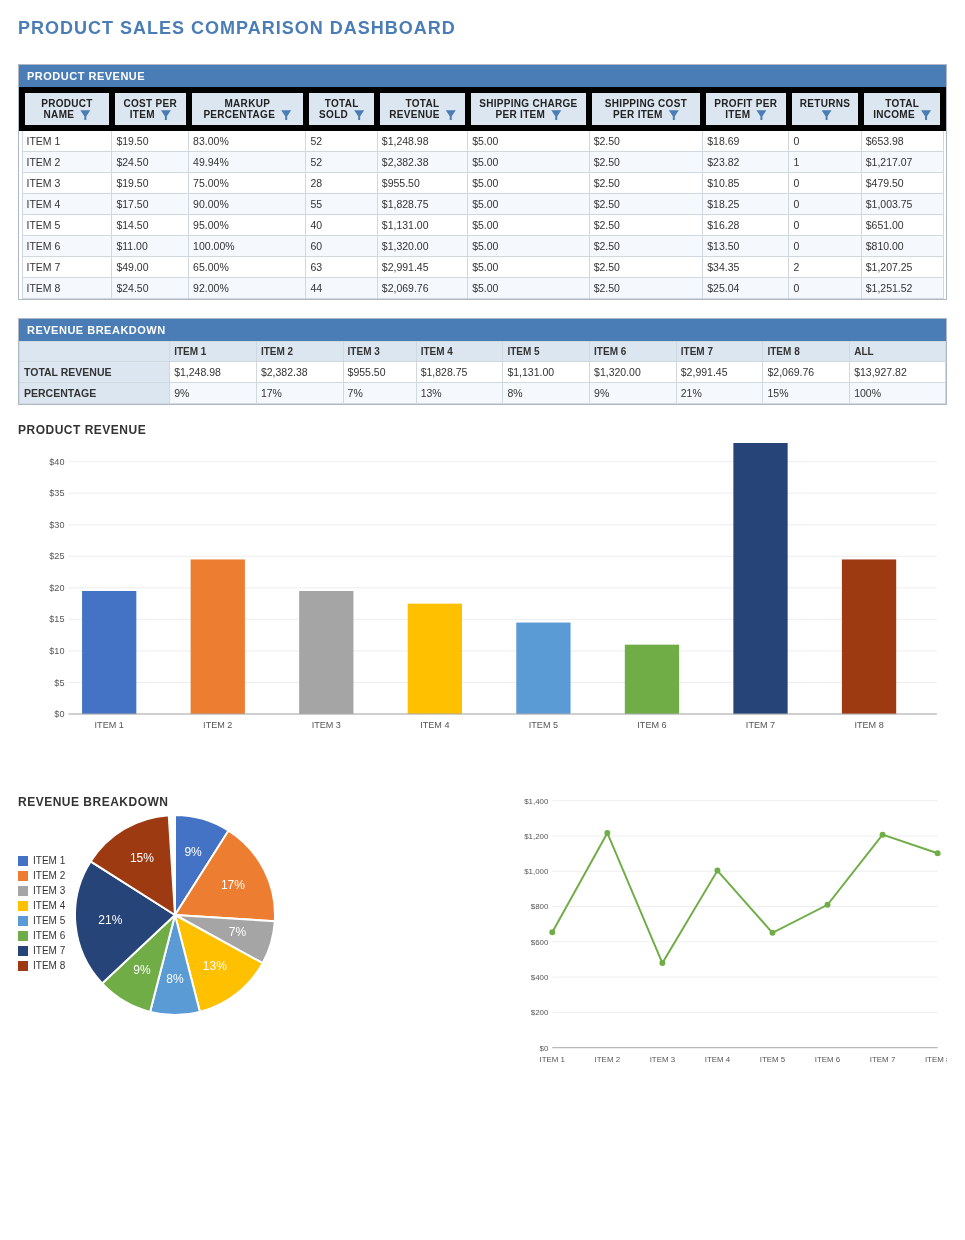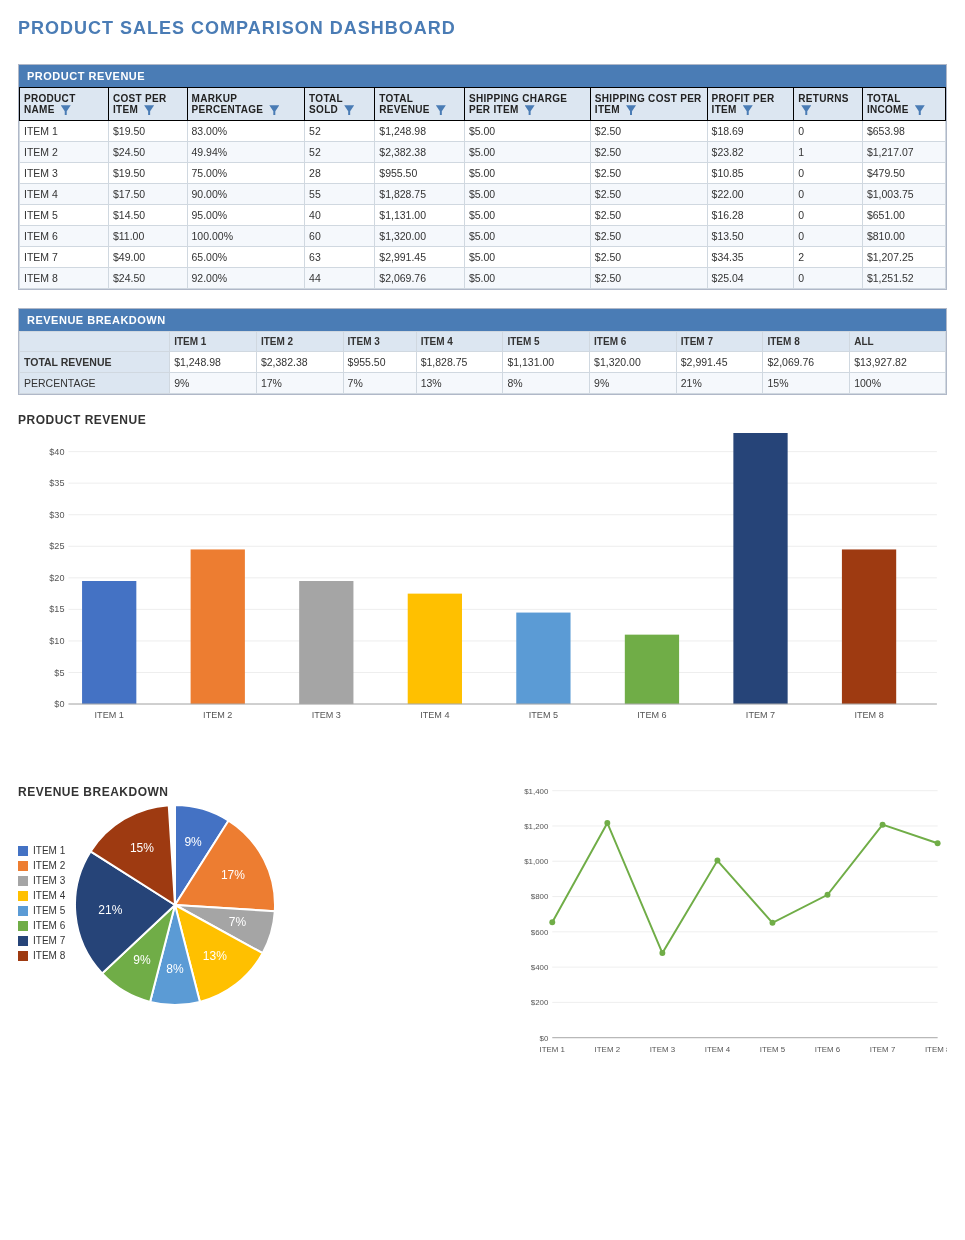--- a/index.html
+++ b/index.html
@@ -6,21 +6,21 @@
     body { font-family: Arial, sans-serif; background: #fff; padding: 18px; font-size: 11px; color: #333; }
     h1 { font-size: 18px; font-weight: bold; color: #4a7cb5; margin-bottom: 25px; letter-spacing: 1px; }
     .section-header {
       background: #4a7cb5; color: #fff; font-weight: bold; font-size: 11px;
       padding: 5px 8px; letter-spacing: 0.5px;
     }
     .table-container { border: 1px solid #b0b8c8; margin-bottom: 18px; }
     table { width: 100%; border-collapse: collapse; font-size: 10.5px; }
     table th {
       background: #dce6f1; color: #222; font-weight: bold; font-size: 10px;
-      padding: 5px 4px; border: 1px solid #000000; text-align: left;
+      padding: 5px 4px; border: 6px solid #000000; text-align: center;
       text-transform: uppercase; vertical-align: bottom; letter-spacing: 0.3px;
     }
     table td { padding: 4px 4px; border: 1px solid #d0d8e0; background: #fff; }
     table tr:nth-child(even) td { background: #f5f8fc; }
     .filter-icon { display: inline-block; width: 10px; height: 10px; background: #4a7cb5; clip-path: polygon(0 0, 100% 0, 60% 60%, 60% 100%, 40% 100%, 40% 60%); margin-left: 3px; vertical-align: middle; }
     .breakdown-header td { background: #dce6f1; font-weight: bold; font-size: 10px; text-transform: uppercase; }
     .section-title { font-weight: bold; font-size: 12px; color: #333; margin: 16px 0 6px 0; text-transform: uppercase; letter-spacing: 0.5px; }
     .charts-row { display: flex; gap: 20px; margin-top: 16px; }
     .chart-container { flex: 1; }
     
@@ -94,21 +94,21 @@
           <td>$479.50</td>
         </tr>
         <tr>
           <td>ITEM 4</td>
           <td>$17.50</td>
           <td>90.00%</td>
           <td>55</td>
           <td>$1,828.75</td>
           <td>$5.00</td>
           <td>$2.50</td>
-          <td>$22.00</td>
+          <td>$18.25</td>
           <td>0</td>
           <td>$1,003.75</td>
         </tr>
         <tr>
           <td>ITEM 5</td>
           <td>$14.50</td>
           <td>95.00%</td>
           <td>40</td>
           <td>$1,131.00</td>
           <td>$5.00</td>
@@ -181,21 +181,21 @@
           <td>$2,382.38</td>
           <td>$955.50</td>
           <td>$1,828.75</td>
           <td>$1,131.00</td>
           <td>$1,320.00</td>
           <td>$2,991.45</td>
           <td>$2,069.76</td>
           <td>$13,927.82</td>
         </tr>
         <tr>
-          <td style="font-weight: normal; background: rgb(220, 230, 241);">PERCENTAGE</td>
+          <td style="font-weight: bold; background: rgb(220, 230, 241);">PERCENTAGE</td>
           <td>9%</td>
           <td>17%</td>
           <td>7%</td>
           <td>13%</td>
           <td>8%</td>
           <td>9%</td>
           <td>21%</td>
           <td>15%</td>
           <td>100%</td>
         </tr>

